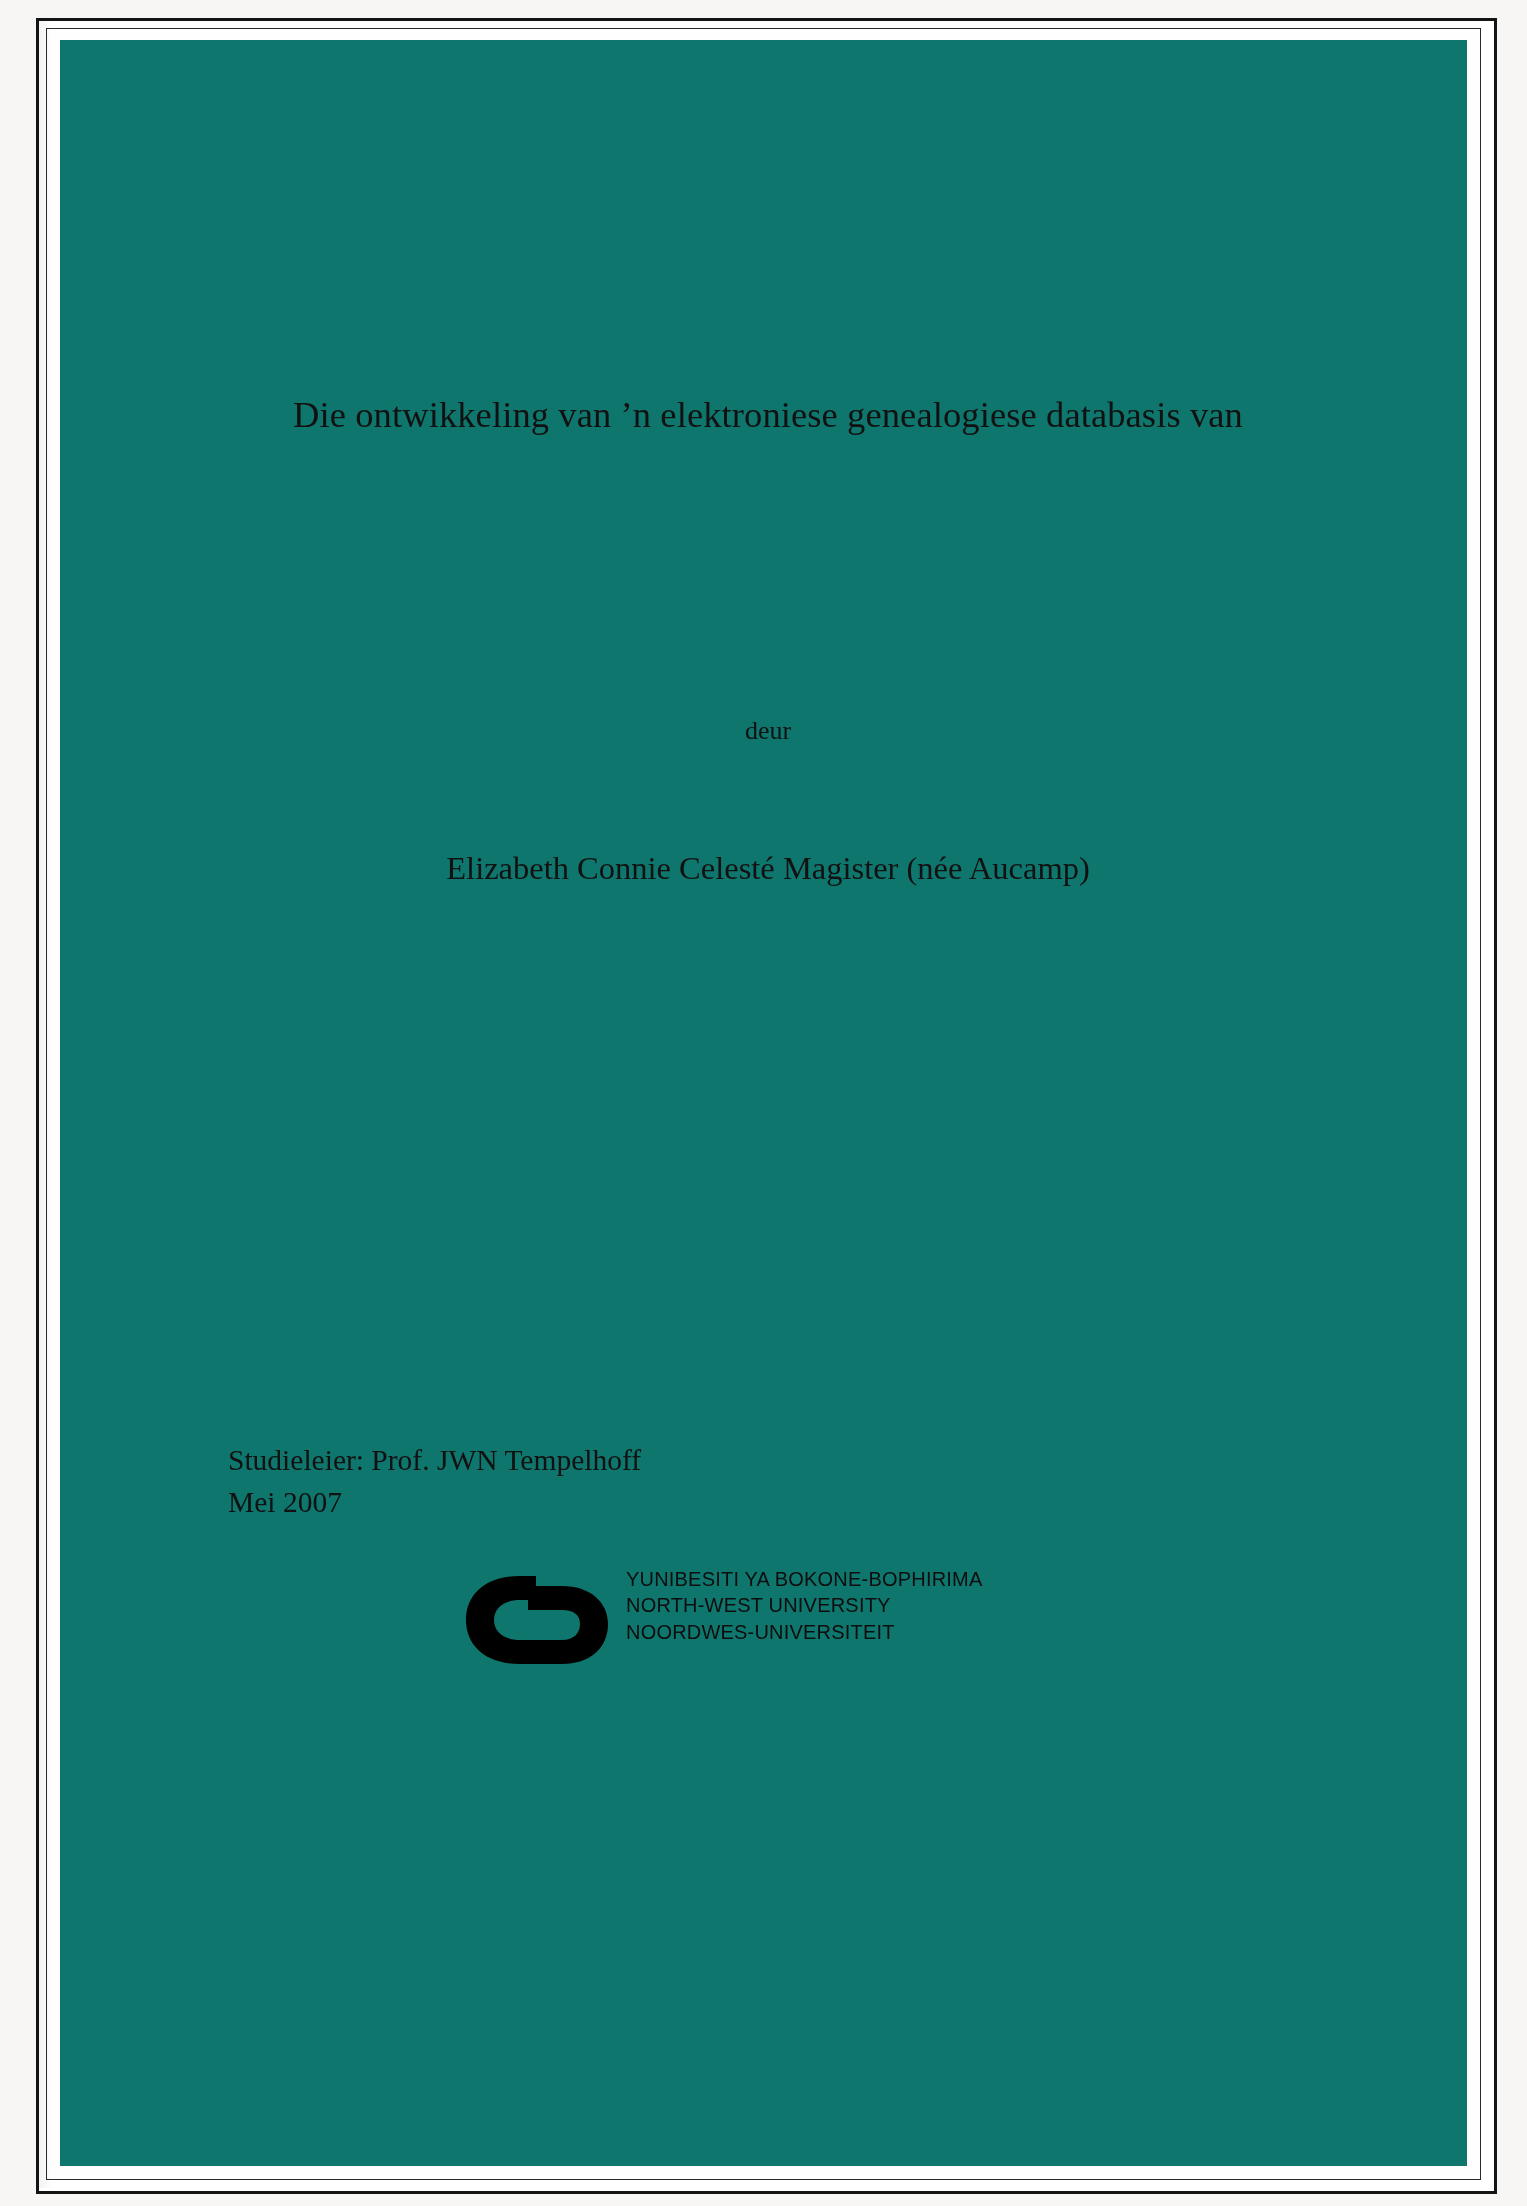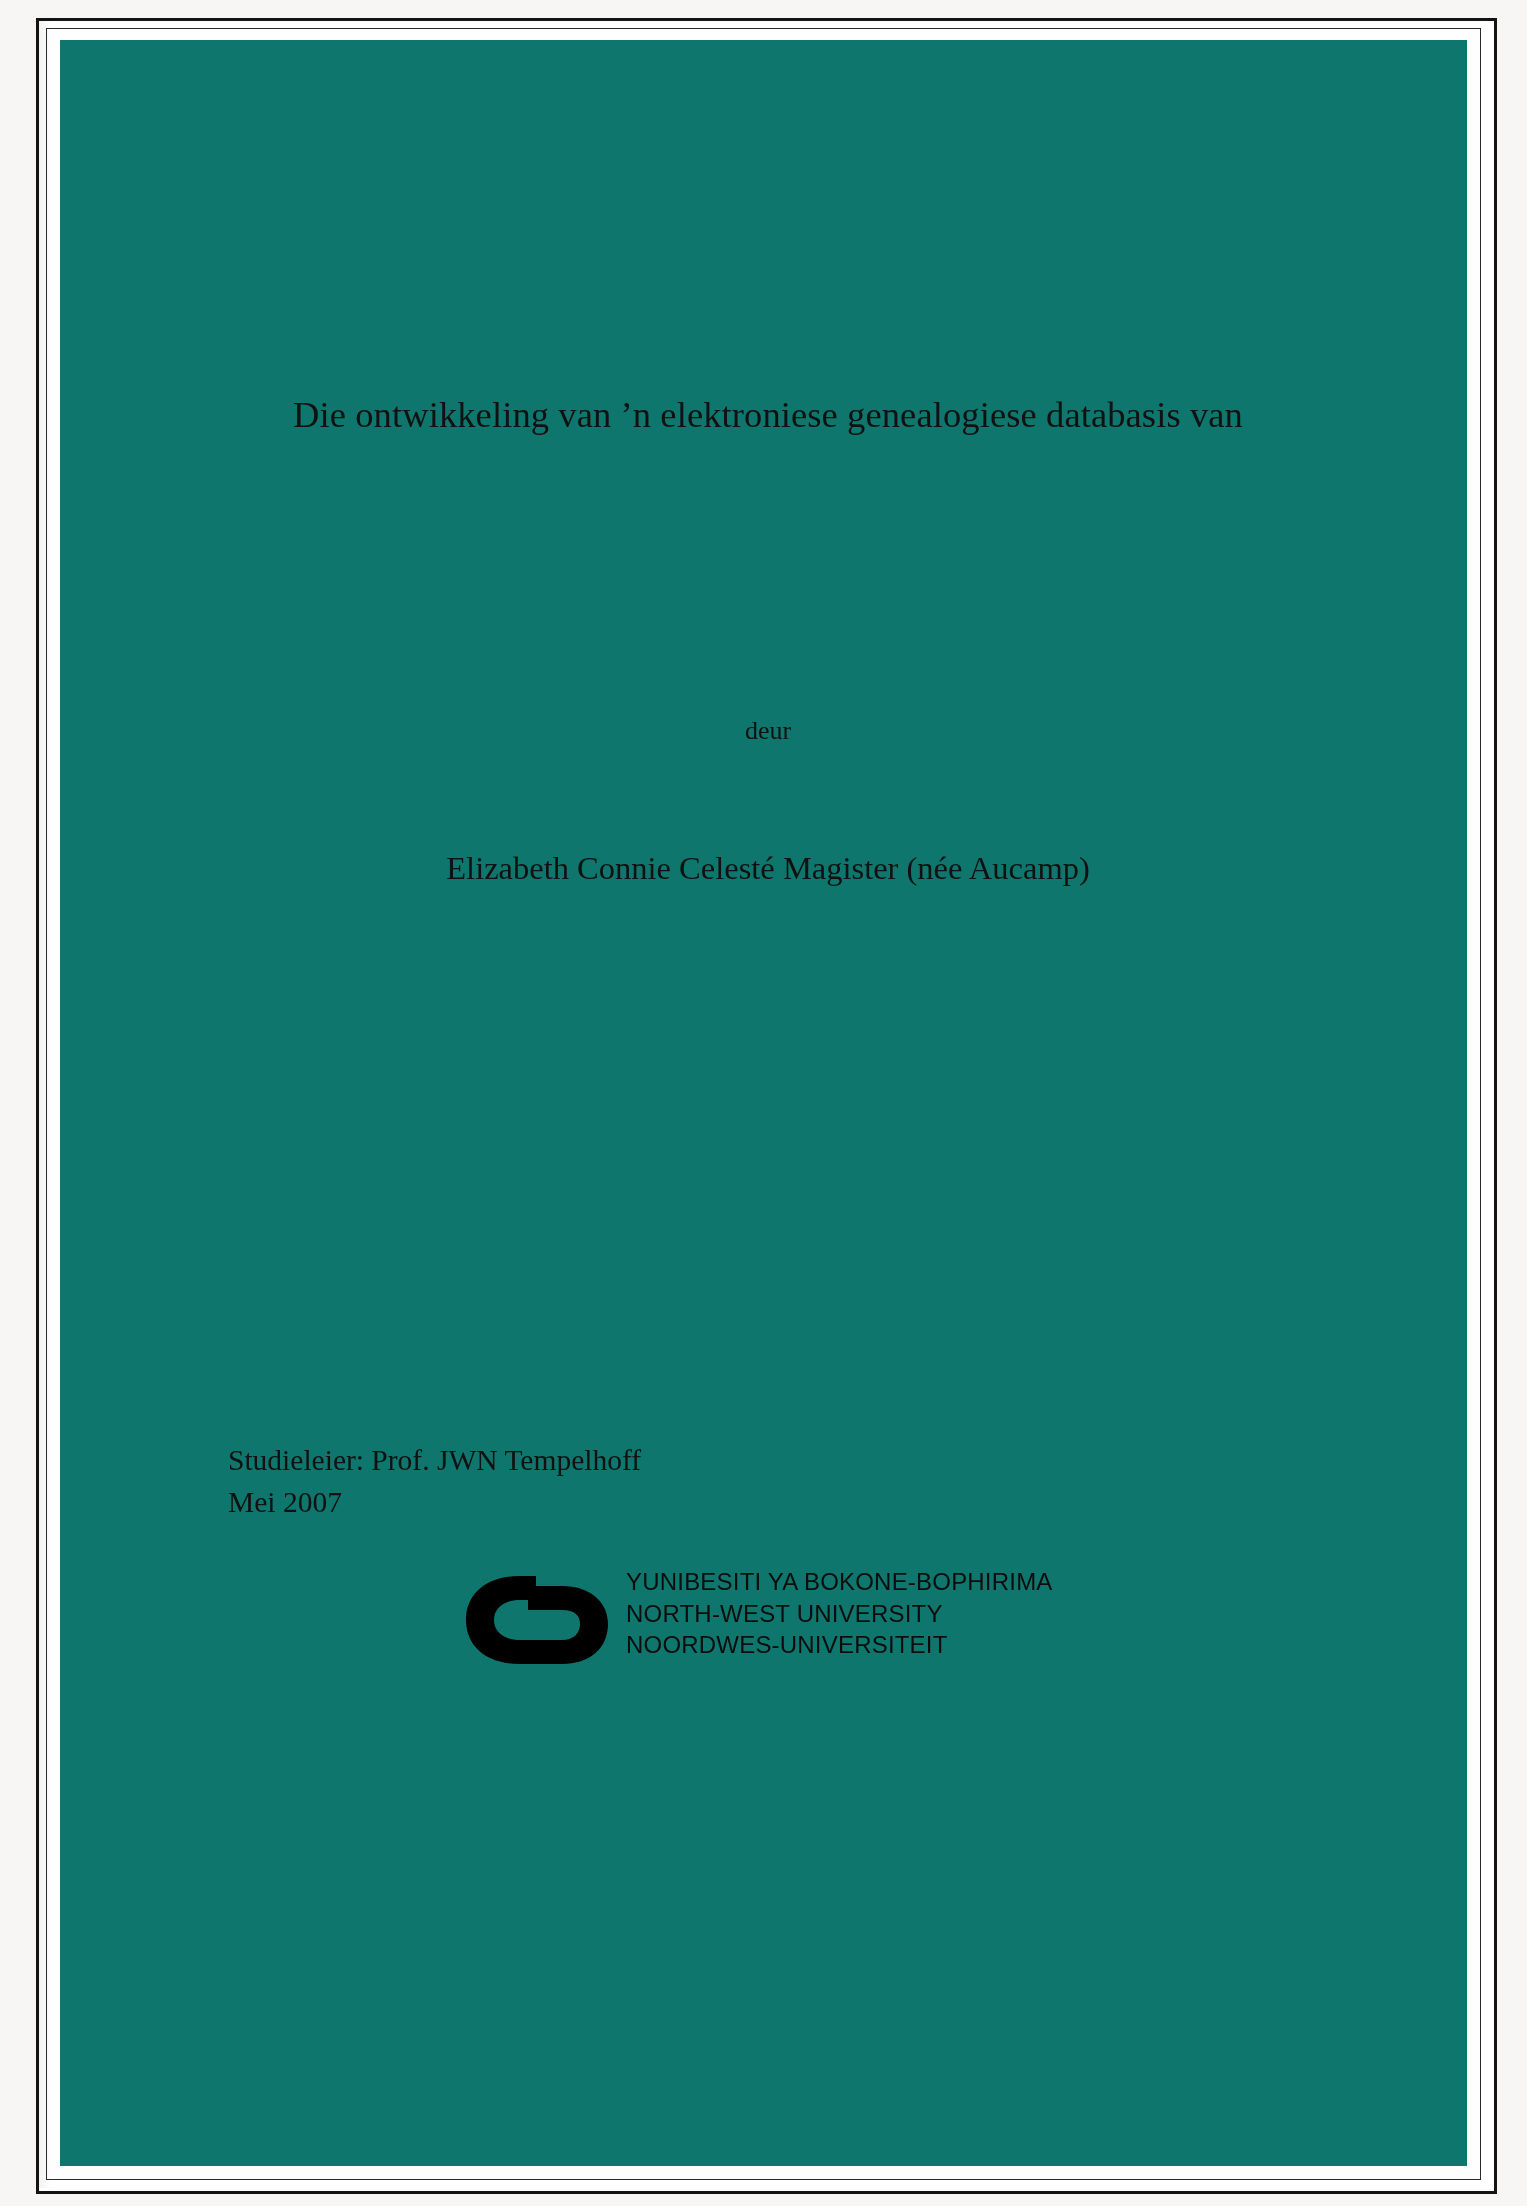--- a/index.html
+++ b/index.html
@@ -135,21 +135,21 @@
     width: 160px;
     height: 108px;
   }
   .logo-mark svg { display: block; }
 
   .logo-text {
     position: absolute;
     left: 168px;
     top: 6px;
     font-family: "Liberation Sans", sans-serif;
-    font-size: 24px;
+    font-size: 20px;
     line-height: 1.32;
     letter-spacing: 0.2px;
     color: #0d0d0d;
     white-space: nowrap;
   }
 
   
   .gutter-shade {
     position: absolute;
     left: 36px;

